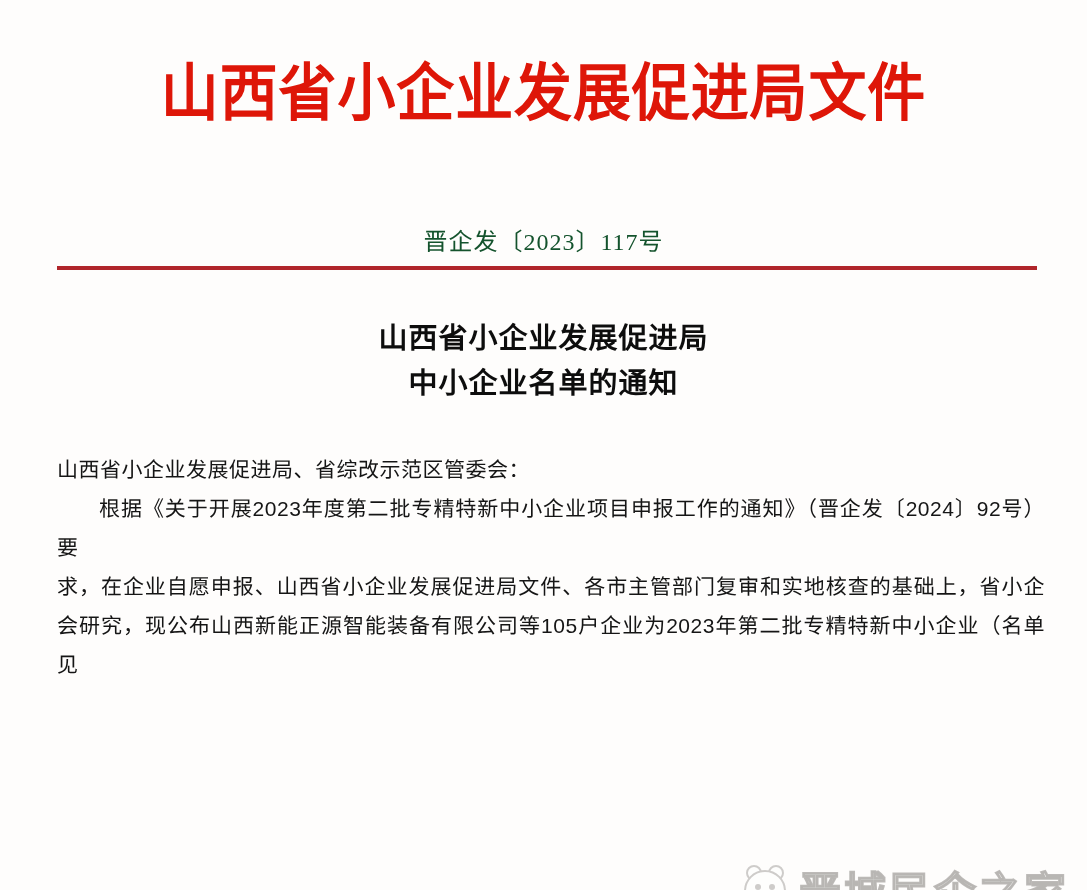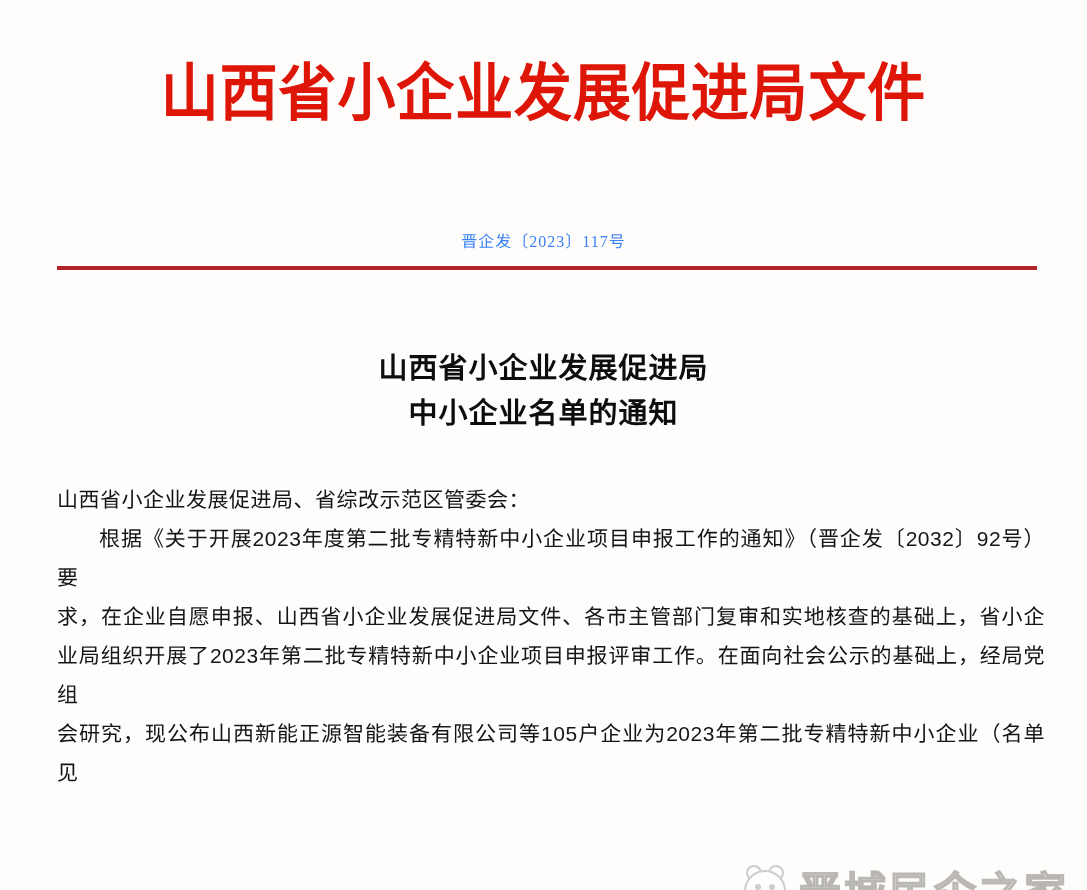--- a/index.html
+++ b/index.html
@@ -26,36 +26,36 @@
     transform-origin: center;
     white-space: nowrap;
     letter-spacing: 1px;
   }
 
   
   .doc-number {
     margin-top: 92px;
     text-align: center;
     font-family: "Liberation Serif", serif;
-    font-size: 16px;
+    font-size: 24px;
     line-height: 24px;
-    color: #3b82f6;
+    color: #14532d;
     letter-spacing: 1px;
   }
 
   
   .red-line {
     height: 4px;
     margin: 12px 50px 0 57px;
     background: #b0252a;
   }
 
   
   .title-block {
-    margin-top: 76px;
+    margin-top: 46px;
     text-align: center;
     font-family: "Liberation Serif", serif;
     font-weight: bold;
     font-size: 29px;
     line-height: 45px;
     color: #0d0d0d;
     letter-spacing: 1px;
   }
 
   
@@ -107,23 +107,22 @@
 
   <div class="title-block">
     <div>山西省小企业发展促进局</div>
     <div>中小企业名单的通知</div>
   </div>
 
   <div class="body-text">
     <div class="line">山西省小企业发展促进局、省综改示范区管委会：</div>
 
     <div>
-      <div class="line fill indent">根据《关于开展2023年度第二批专精特新中小企业项目申报工作的通知》（晋企发〔2032〕92号）要</div>
+      <div class="line fill indent">根据《关于开展2023年度第二批专精特新中小企业项目申报工作的通知》（晋企发〔2024〕92号）要</div>
       <div class="line fill">求，在企业自愿申报、山西省小企业发展促进局文件、各市主管部门复审和实地核查的基础上，省小企</div>
-      <div class="line fill">业局组织开展了2023年第二批专精特新中小企业项目申报评审工作。在面向社会公示的基础上，经局党组</div>
       <div class="line fill">会研究，现公布山西新能正源智能装备有限公司等105户企业为2023年第二批专精特新中小企业（名单见</div>
 
     </div>
 
   </div>
 
   <div class="watermark">
     <svg class="wm-logo" viewBox="0 0 52 56" xmlns="http://www.w3.org/2000/svg">
       <circle cx="15" cy="12" r="7" fill="#ffffff" stroke="#a8a5a2" stroke-width="2"></circle>
       <circle cx="37" cy="12" r="7" fill="#ffffff" stroke="#a8a5a2" stroke-width="2"></circle>

